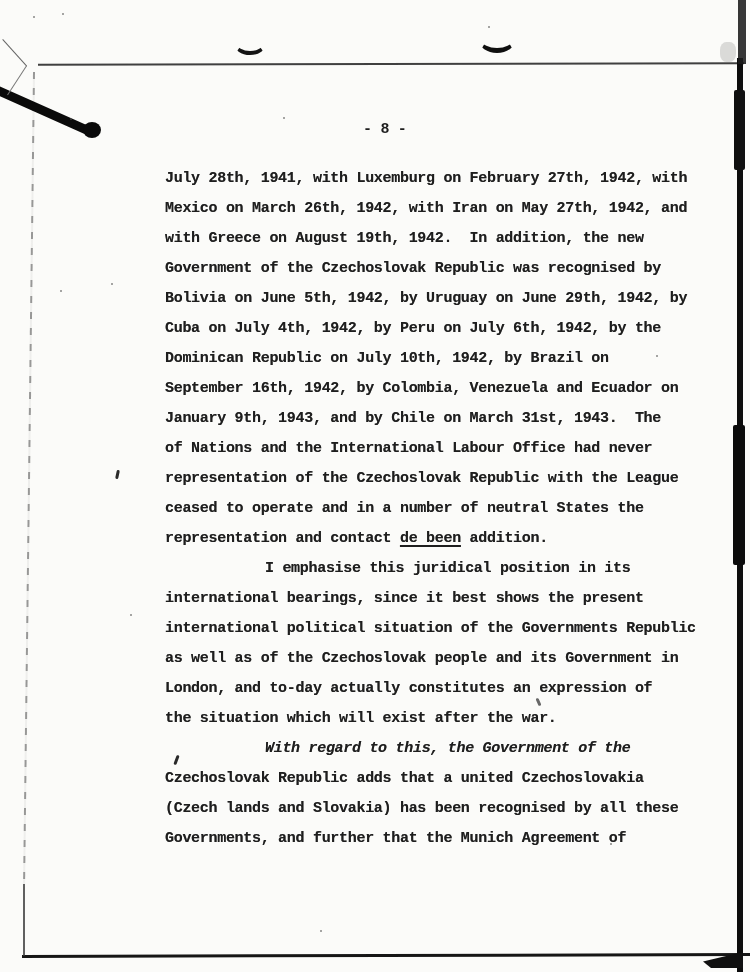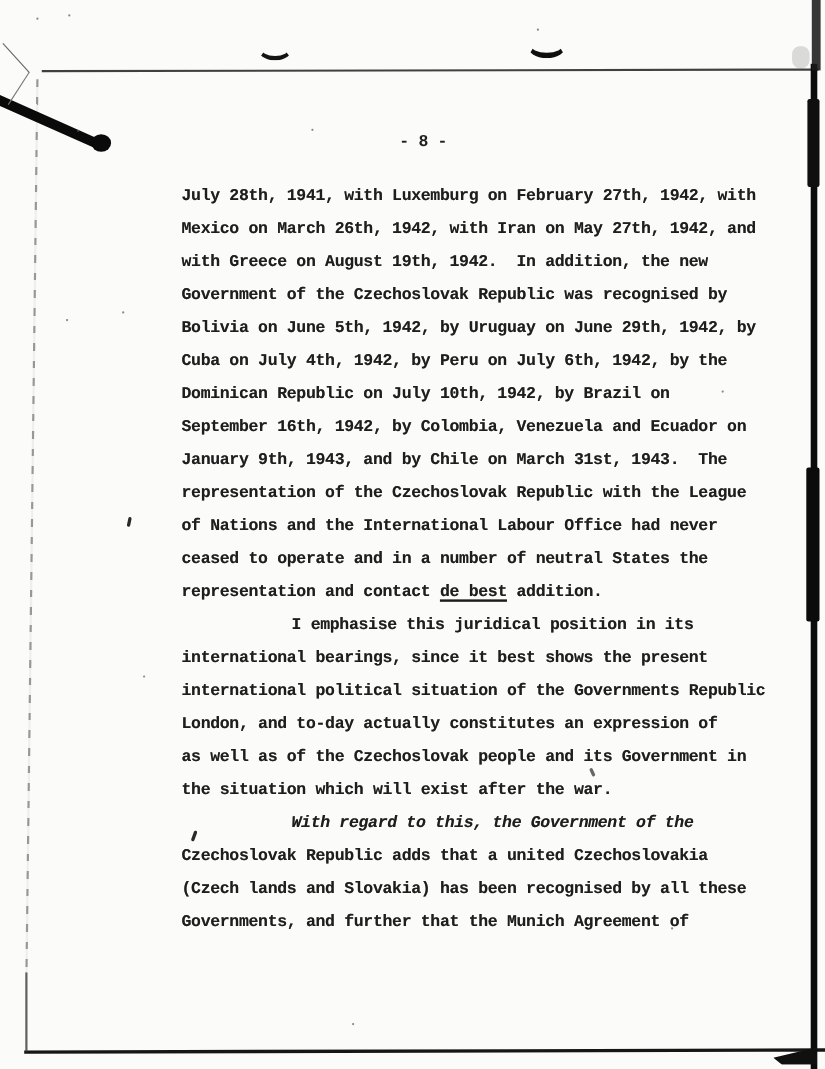--- a/index.html
+++ b/index.html
@@ -104,29 +104,29 @@
   <div class="doc-body">
       <div class="line"><span>July 28th, 1941, with Luxemburg on February 27th, 1942, with</span></div>
       <div class="line"><span>Mexico on March 26th, 1942, with Iran on May 27th, 1942, and</span></div>
       <div class="line"><span>with Greece on August 19th, 1942.  In addition, the new</span></div>
       <div class="line"><span>Government of the Czechoslovak Republic was recognised by</span></div>
       <div class="line"><span>Bolivia on June 5th, 1942, by Uruguay on June 29th, 1942, by</span></div>
       <div class="line"><span>Cuba on July 4th, 1942, by Peru on July 6th, 1942, by the</span></div>
       <div class="line"><span>Dominican Republic on July 10th, 1942, by Brazil on</span></div>
       <div class="line"><span>September 16th, 1942, by Colombia, Venezuela and Ecuador on</span></div>
       <div class="line"><span>January 9th, 1943, and by Chile on March 31st, 1943.  The</span></div>
+      <div class="line"><span>of Nations and the International Labour Office had never</span></div>
       <div class="line"><span>representation of the Czechoslovak Republic with the League</span></div>
-      <div class="line"><span>of Nations and the International Labour Office had never</span></div>
       <div class="line"><span>ceased to operate and in a number of neutral States the</span></div>
-      <div class="line"><span>representation and contact </span><span class="underlined">de best</span><span> addition.</span></div>
+      <div class="line"><span>representation and contact </span><span class="underlined">de been</span><span> addition.</span></div>
       <div class="line" style="padding-left: 100px;"><span>I emphasise this juridical position in its</span></div>
       <div class="line"><span>international bearings, since it best shows the present</span></div>
       <div class="line"><span>international political situation of the Governments Republic</span></div>
+      <div class="line"><span>as well as of the Czechoslovak people and its Government in</span></div>
       <div class="line"><span>London, and to-day actually constitutes an expression of</span></div>
-      <div class="line"><span>as well as of the Czechoslovak people and its Government in</span></div>
       <div class="line"><span>the situation which will exist after the war.</span></div>
       <div class="line" style="padding-left: 100px; font-style: italic;"><span>With regard to this, the Government of the</span></div>
       <div class="line"><span>Czechoslovak Republic adds that a united Czechoslovakia</span></div>
       <div class="line"><span>(Czech lands and Slovakia) has been recognised by all these</span></div>
       <div class="line"><span>Governments, and further that the Munich Agreement of</span></div>
     </div>
 
 </div>
 
 </body></html>

